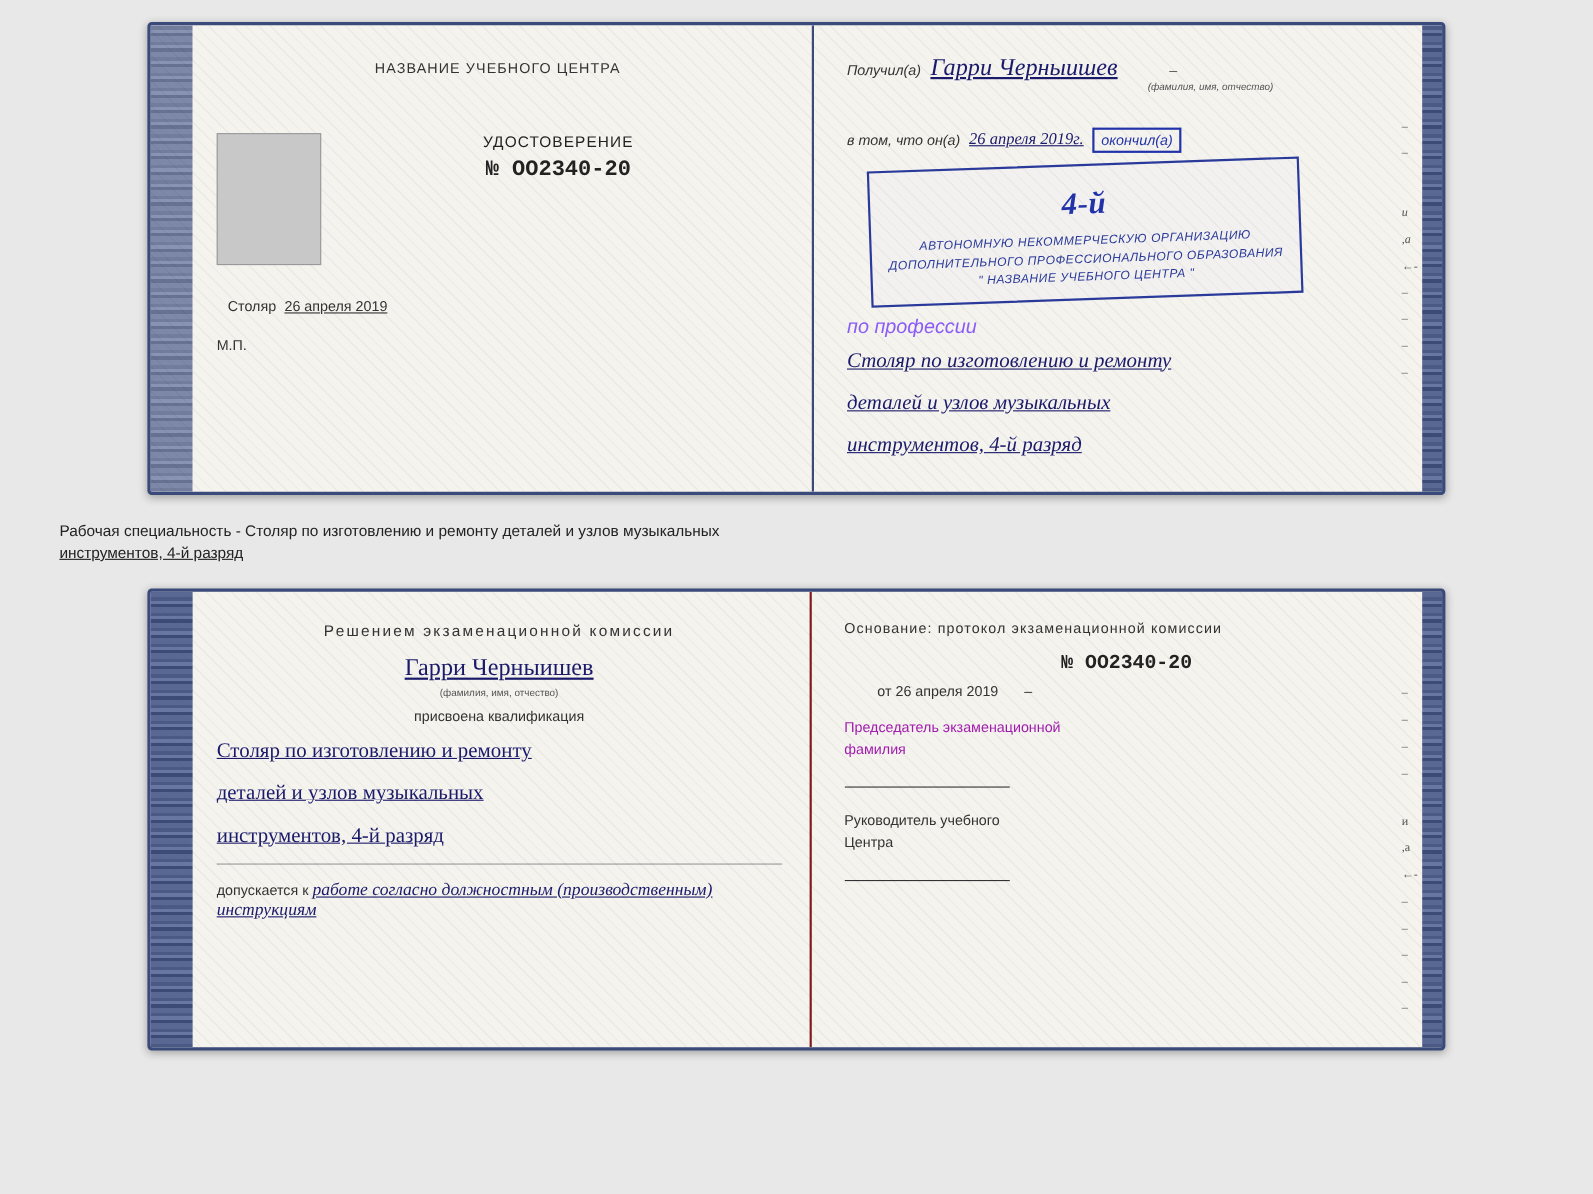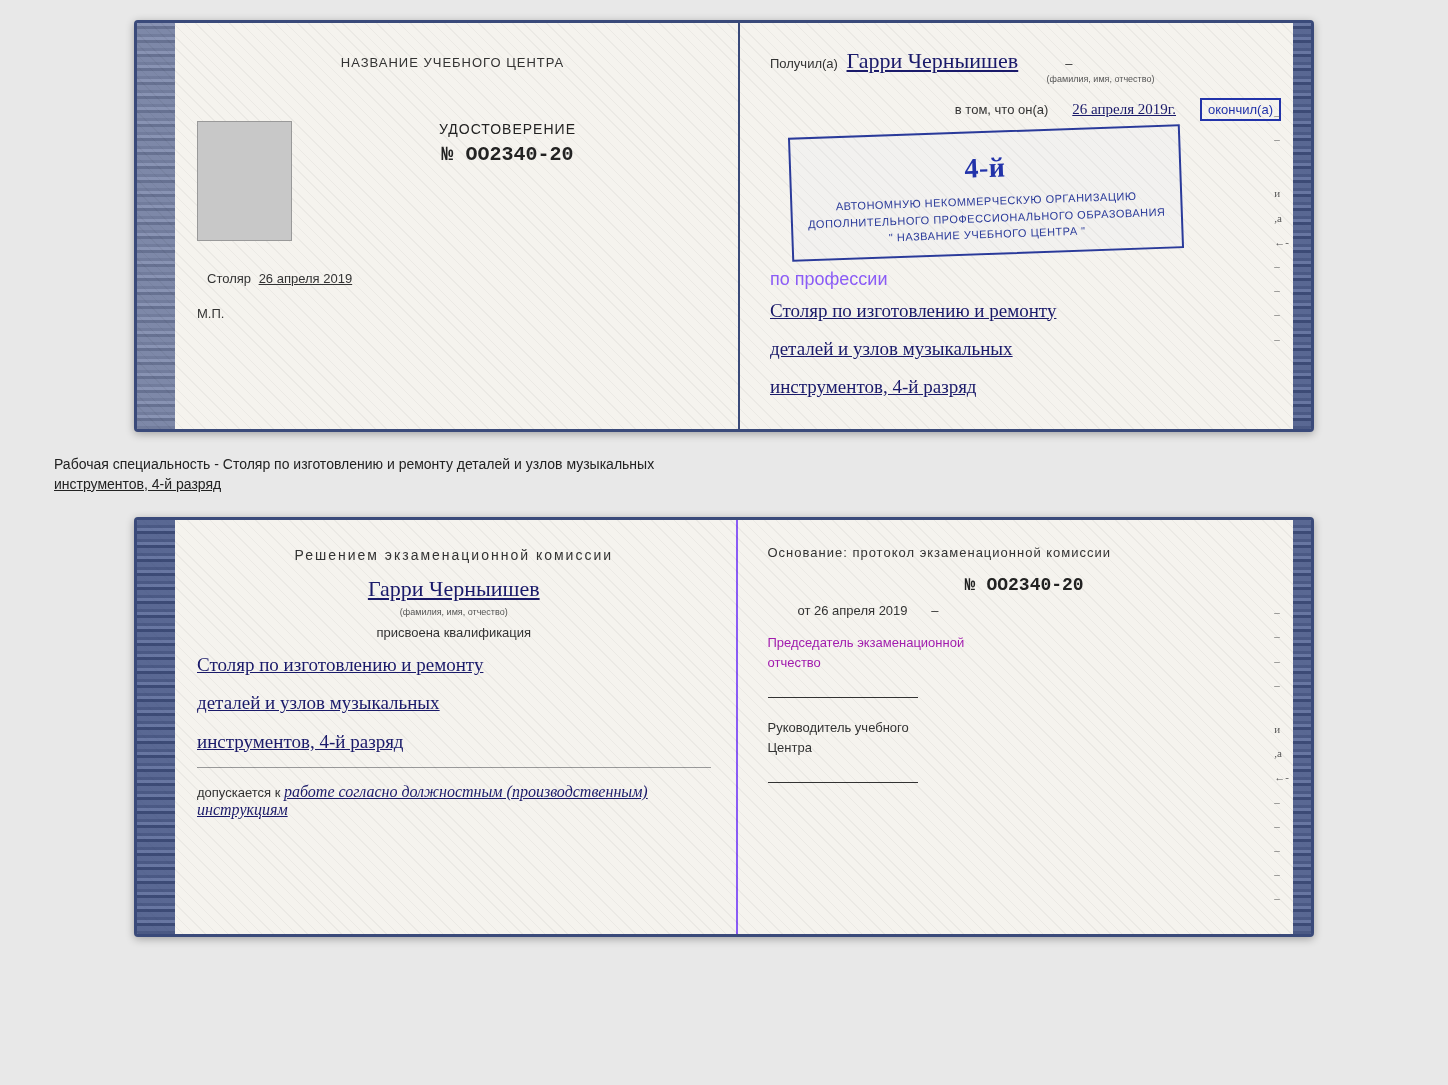--- a/index.html
+++ b/index.html
@@ -62,20 +62,21 @@
       padding: 30px 30px 30px 60px;
       border-right: 2px solid #3a4a7a;
       position: relative;
       min-height: 370px;
     }
 
     .doc-right {
       flex: 1;
       padding: 25px 30px 25px 30px;
       position: relative;
+      font-style: italic;
     }
 
     
     .top-left-center {
       text-align: center;
       margin-bottom: 20px;
     }
 
     .center-title {
       font-size: 13px;
@@ -156,25 +157,24 @@
       color: #555;
       font-family: Arial, sans-serif;
       display: block;
       text-align: center;
     }
 
     .vtom-line {
       font-size: 13px;
       font-family: Arial, sans-serif;
       color: #333;
-      margin-top: 14px;
+      margin-top: 32px;
       display: flex;
       align-items: center;
-      gap: 24px;
-      justify-content: flex-end;
+      gap: 8px;
     }
 
     .handwritten-date {
       font-family: 'Segoe Script', 'Brush Script MT', cursive;
       font-size: 15px;
       color: #1a1a6a;
       text-decoration: underline;
     }
 
     .stamp-block {
@@ -234,21 +234,21 @@
     }
 
     .underline-text {
       text-decoration: underline;
     }
 
     
     .bottom-left {
       flex: 1;
       padding: 25px 25px 25px 60px;
-      border-right: 2px solid #8b5cf6;
+      border-right: 2px solid #7f1d1d;
     }
 
     .bottom-right {
       flex: 1;
       padding: 25px 30px 25px 30px;
     }
 
     .resheniyem-title {
       font-size: 14px;
       font-family: Arial, sans-serif;
@@ -503,21 +503,21 @@
     <div class="protocol-number">№  OO2340-20</div>
 
     <div class="ot-date">
       <span>от</span>
       <span>26 апреля 2019</span>
       <span style="margin-left:20px;">–</span>
     </div>
 
     <div class="predsedatel">
       <div>Председатель экзаменационной</div>
-      <div>отчество</div>
+      <div>фамилия</div>
       <div class="signature-line"></div>
     </div>
 
     <div class="rukovoditel">
       <div>Руководитель учебного</div>
       <div>Центра</div>
       <div class="signature-line"></div>
     </div>
 
     <div style="position:absolute; right:22px; top:80px; font-size:11px; color:#555; line-height:2.2;">

